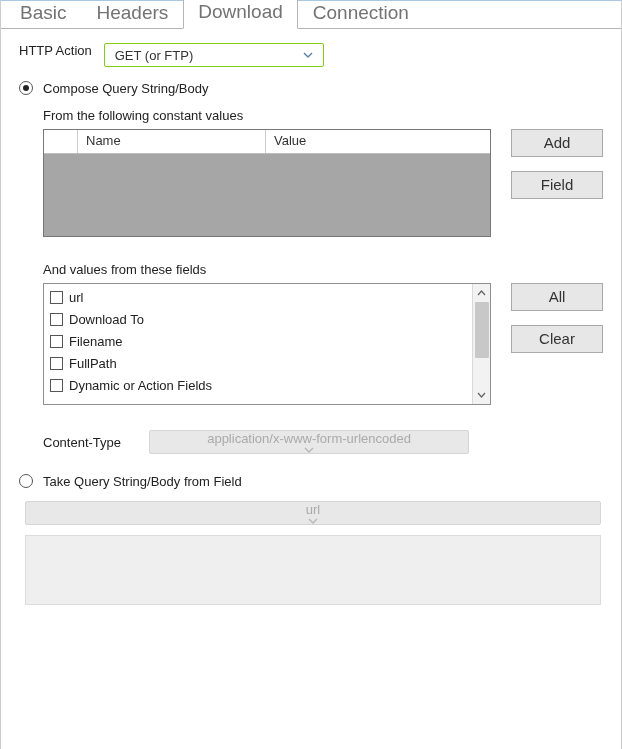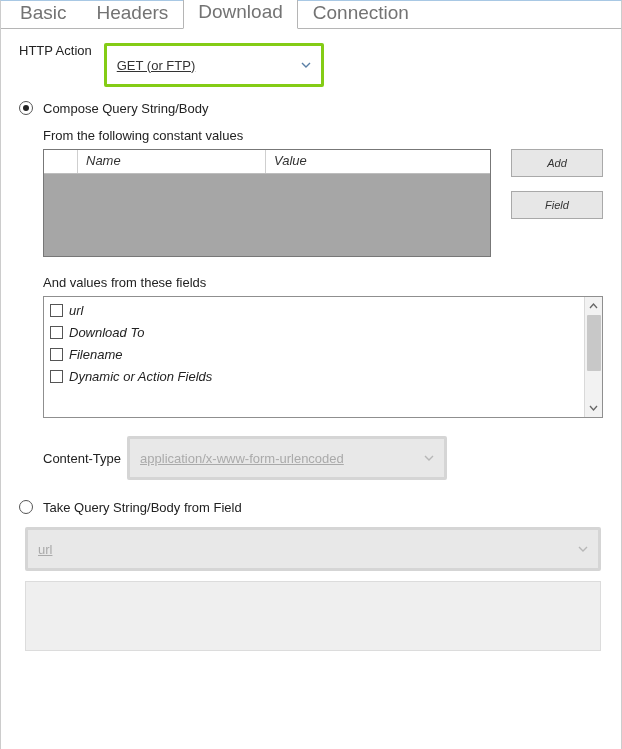--- a/index.html
+++ b/index.html
@@ -53,33 +53,33 @@
     margin-bottom: 14px;
   }
   .row-label {
     margin-right: 12px;
   }
   
   .select {
     display: flex;
     align-items: center;
     justify-content: space-between;
-    border: 3px solid #84cc16;
+    border: 1px solid #84cc16;
     border-radius: 2px;
-    height: 44px;
+    height: 24px;
     padding: 0 10px;
     min-width: 220px;
     background: #fff;
     color: #333;
-    text-decoration: underline;
   }
   .select.disabled {
     border-color: #d5d5d5;
     background: #e8e8e8;
     color: #aaaaaa;
+    flex-direction: column;
   }
   .select.full { width: 100%; }
   .chevron {
     display: inline-block;
   }
   .chevron svg { display:block; }
   
   .radio-row {
     display: flex;
     margin: 8px 0 12px 0;
@@ -104,22 +104,21 @@
     padding-left: 24px;
     margin-bottom: 10px;
   }
   .section-label {
     margin-bottom: 6px;
   }
   
   .grid-and-buttons {
     display: flex;
     gap: 20px;
-    margin-bottom: 18px;
-    font-style: italic;
+    margin-bottom: 25px;
   }
   .grid {
     flex: 1;
     border: 1px solid #777;
     height: 108px;
     display: flex;
     flex-direction: column;
     background: #a6a6a6;
   }
   .grid-header {
@@ -144,21 +143,21 @@
     display: flex;
     flex-direction: column;
     gap: 14px;
   }
   .btn {
     height: 28px;
     border: 1px solid #a9a9a9;
     background: #e7e7e7;
     text-align: center;
     line-height: 26px;
-    font-size: 11px;
+    font-size: 15px;
     color: #333;
   }
   
   .listbox {
     flex: 1;
     border: 1px solid #8f8f8f;
     height: 122px;
     background: #fff;
     position: relative;
     overflow: hidden;
@@ -201,21 +200,21 @@
     top: 18px;
     width: 14px;
     height: 56px;
     left: 2px;
     background: #c8c8c8;
     border-radius: 1px;
   }
   .content-type-row {
     display: flex;
     align-items: center;
-    gap: 6px;
+    gap: 28px;
     margin: 14px 0 8px 0;
   }
   .textarea {
     margin-left: 0px;
     margin-top: 6px;
     height: 70px;
     border: 1px solid #dcdcdc;
     background: #efefef;
   }
 </style>
@@ -281,36 +280,44 @@
             <div class="list-item">
               <span class="checkbox"></span>
               <span>Download To</span>
             </div>
             <div class="list-item">
               <span class="checkbox"></span>
               <span>Filename</span>
             </div>
             <div class="list-item">
               <span class="checkbox"></span>
+              <span>FullPath</span>
+            </div>
+            <div class="list-item">
+              <span class="checkbox"></span>
               <span>Dynamic or Action Fields</span>
             </div>
           </div>
           <div class="scrollbar">
             <div class="scroll-arrow">
               <svg width="9" height="6" viewBox="0 0 9 6">
                   <path d="M1 5 L4.5 1 L8 5" fill="none" stroke="#666" stroke-width="1.3"></path>
                 </svg>
             </div>
             <div class="scroll-thumb"></div>
             <div class="scroll-arrow">
               <svg width="9" height="6" viewBox="0 0 9 6">
                   <path d="M1 1 L4.5 5 L8 1" fill="none" stroke="#666" stroke-width="1.3"></path>
                 </svg>
             </div>
           </div>
+        </div>
+        <div class="btn-col">
+          <div class="btn">All</div>
+          <div class="btn">Clear</div>
         </div>
       </div>
 
       <div class="content-type-row">
         <span>Content-Type</span>
         <div class="select disabled" style="min-width:320px">
           <span>application/x-www-form-urlencoded</span>
           <span class="chevron">
             <svg width="10" height="6" viewBox="0 0 10 6">
                 <path d="M1 1 L5 5 L9 1" fill="none" stroke="#b7b7b7" stroke-width="1.4"></path>

